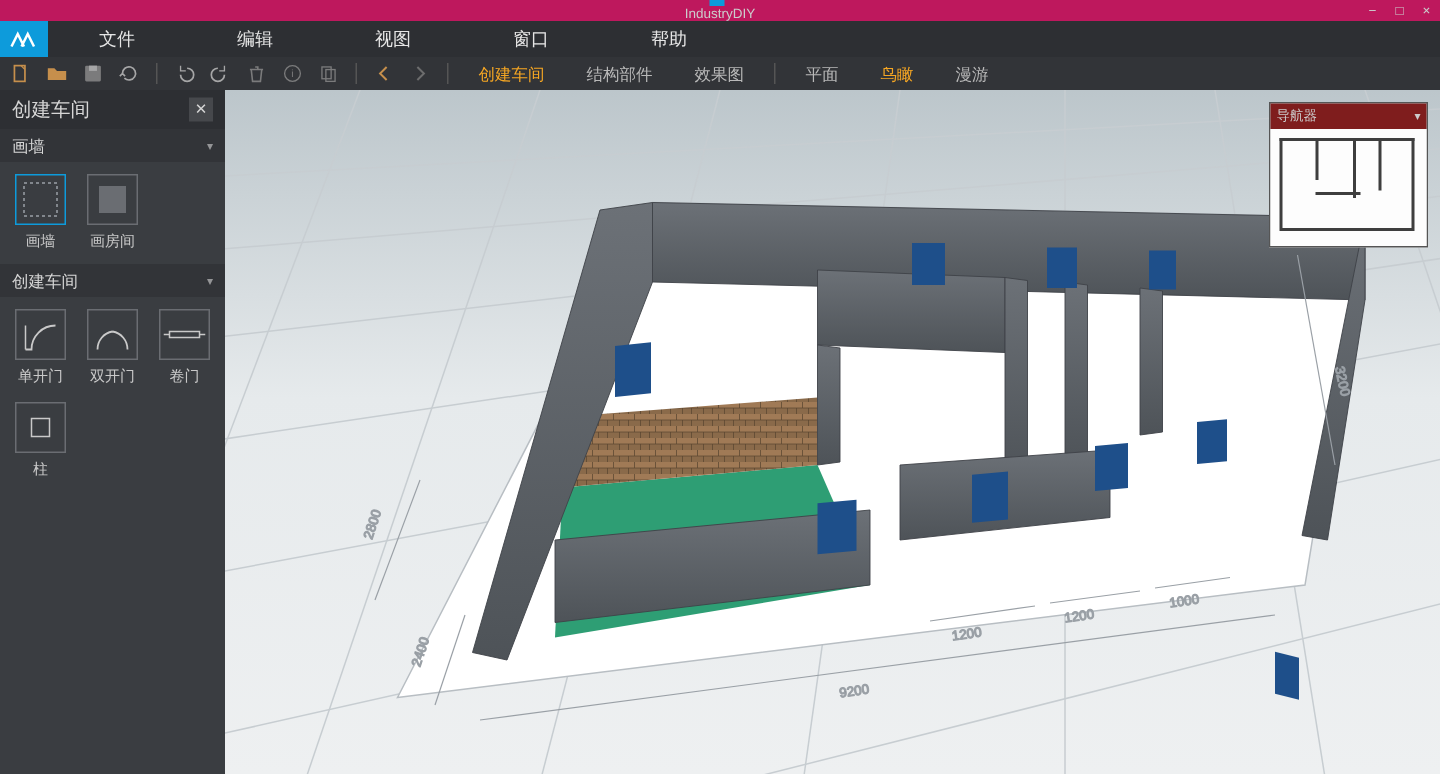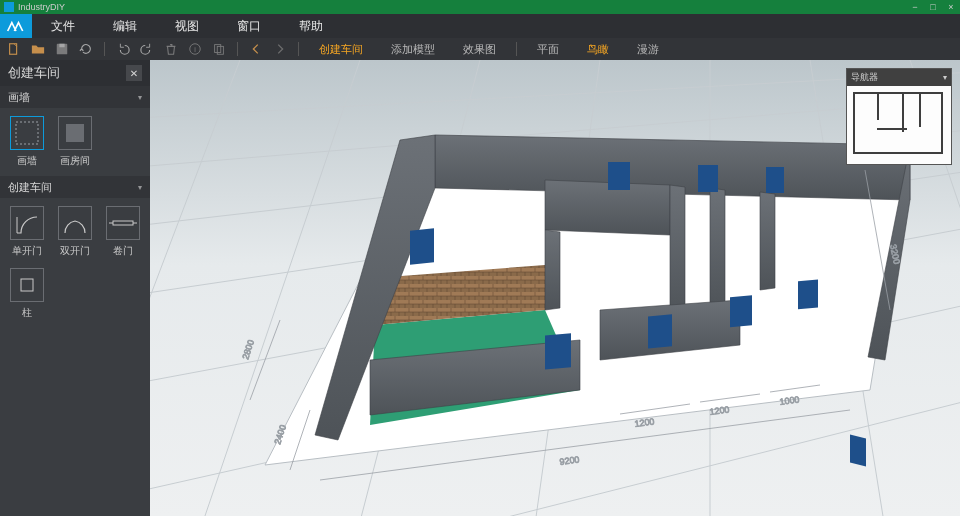--- a/index.html
+++ b/index.html
@@ -1,45 +1,45 @@
 <!DOCTYPE html>
 <html><head>
 <meta charset="utf-8">
 <style>
   * { box-sizing: border-box; margin: 0; padding: 0; }
   html, body { width: 960px; height: 516px; overflow: hidden; font-family: "Microsoft YaHei", sans-serif; background: #1a1a1a; }
-  .titlebar { height: 14px; background: #15803d; display: flex; align-items: center; padding: 0 4px; font-size: 9px; color: #ccc; position: relative; }
+  .titlebar { height: 14px; background: #be185d; display: flex; align-items: center; padding: 0 4px; font-size: 9px; color: #ccc; position: relative; flex-direction: column; }
   .titlebar .icon-app { width: 10px; height: 10px; background: #0d9bdb; margin-right: 4px; }
   .titlebar .win-controls { position: absolute; right: 0; top: 0; display: flex; }
   .titlebar .win-controls div { width: 18px; height: 14px; display: flex; align-items: center; justify-content: center; color: #ccc; font-size: 9px; }
   .menubar { height: 24px; background: #2d2f33; display: flex; align-items: center; }
   .menubar .logo { width: 32px; height: 24px; background: #0d9bdb; display: flex; align-items: center; justify-content: center; }
   .menubar .logo svg { width: 20px; height: 14px; }
-  .menubar .menu-item { padding: 0 19px; font-size: 12px; color: #e6e6e6; line-height: 24px; cursor: pointer; }
+  .menubar .menu-item { padding: 0 34px; font-size: 12px; color: #e6e6e6; line-height: 24px; cursor: pointer; }
   .toolbar { height: 22px; background: #323438; display: flex; align-items: center; padding: 0 6px; gap: 8px; }
   .toolbar .tb-icon { width: 16px; height: 16px; display: flex; align-items: center; justify-content: center; cursor: pointer; opacity: 0.85; }
   .toolbar .tb-icon svg { width: 14px; height: 14px; }
   .toolbar .sep { width: 1px; height: 14px; background: #555; margin: 0 2px; }
   .toolbar .mode-tab { font-size: 11px; padding: 0 10px; color: #b9b9b9; cursor: pointer; }
   .toolbar .mode-tab.active { color: #f5a623; }
   .main { display: flex; height: calc(516px - 14px - 24px - 22px); }
   .sidebar { width: 150px; background: #3a3d41; color: #d6d6d6; overflow: hidden; flex-shrink: 0; }
   .sidebar .panel-header { height: 26px; background: #2d2f33; display: flex; align-items: center; justify-content: space-between; padding: 0 8px; font-size: 13px; }
   .sidebar .panel-header .close-x { width: 16px; height: 16px; display: flex; align-items: center; justify-content: center; background: #46484c; font-size: 10px; cursor: pointer; }
   .sidebar .section-title { height: 22px; background: #323438; display: flex; align-items: center; justify-content: space-between; padding: 0 8px; font-size: 11px; cursor: pointer; }
   .sidebar .section-title .arrow { font-size: 8px; opacity: 0.6; }
   .sidebar .grid { display: flex; flex-wrap: wrap; gap: 10px; padding: 8px; }
   .sidebar .grid .item { width: 38px; display: flex; flex-direction: column; align-items: center; gap: 4px; cursor: pointer; }
   .sidebar .grid .thumb { width: 34px; height: 34px; border: 1px solid #6a6d72; display: flex; align-items: center; justify-content: center; background: #3a3d41; }
   .sidebar .grid .thumb.active { border-color: #0d9bdb; }
   .sidebar .grid .lbl { font-size: 10px; color: #c9c9c9; }
   .viewport { flex: 1; position: relative; overflow: hidden; background: linear-gradient(180deg,#bcc6cb 0%,#e6eaec 45%,#eef0f1 100%); }
   .grid3d { position: absolute; inset: 0; }
   .minimap { position: absolute; right: 8px; top: 8px; width: 106px; border: 1px solid #555; background: #ffffff; }
-  .minimap .mm-title { background: #404040; color: #ccc; font-size: 9px; padding: 2px 4px; display: flex; justify-content: space-between; align-items: center; }
+  .minimap .mm-title { background: #7f1d1d; color: #ccc; font-size: 9px; padding: 2px 4px; display: flex; justify-content: space-between; align-items: center; }
   .minimap .mm-body { height: 78px; position: relative; background: #fdfdfd; }
   .minimap .mm-body .wall { position: absolute; background: #3e3e3e; }
 </style>
 </head>
 <body>
 
 <div class="titlebar">
   <div class="icon-app"></div>
   <span>IndustryDIY</span>
   <div class="win-controls">
@@ -121,21 +121,21 @@
         <path d="M10 3 L5 8 L10 13" fill="none" stroke="#e0a050" stroke-width="1.5"></path>
       </svg>
     </span>
   <span class="tb-icon">
       <svg viewBox="0 0 16 16">
         <path d="M6 3 L11 8 L6 13" fill="none" stroke="#777" stroke-width="1.5"></path>
       </svg>
     </span>
   <span class="sep"></span>
   <span class="mode-tab active">创建车间</span>
-  <span class="mode-tab">添加模型</span>
+  <span class="mode-tab">结构部件</span>
   <span class="mode-tab">效果图</span>
   <span class="sep"></span>
   <span class="mode-tab">平面</span>
   <span class="mode-tab active">鸟瞰</span>
   <span class="mode-tab">漫游</span>
 </div>
 
 <div class="main">
 
   <div class="sidebar">

